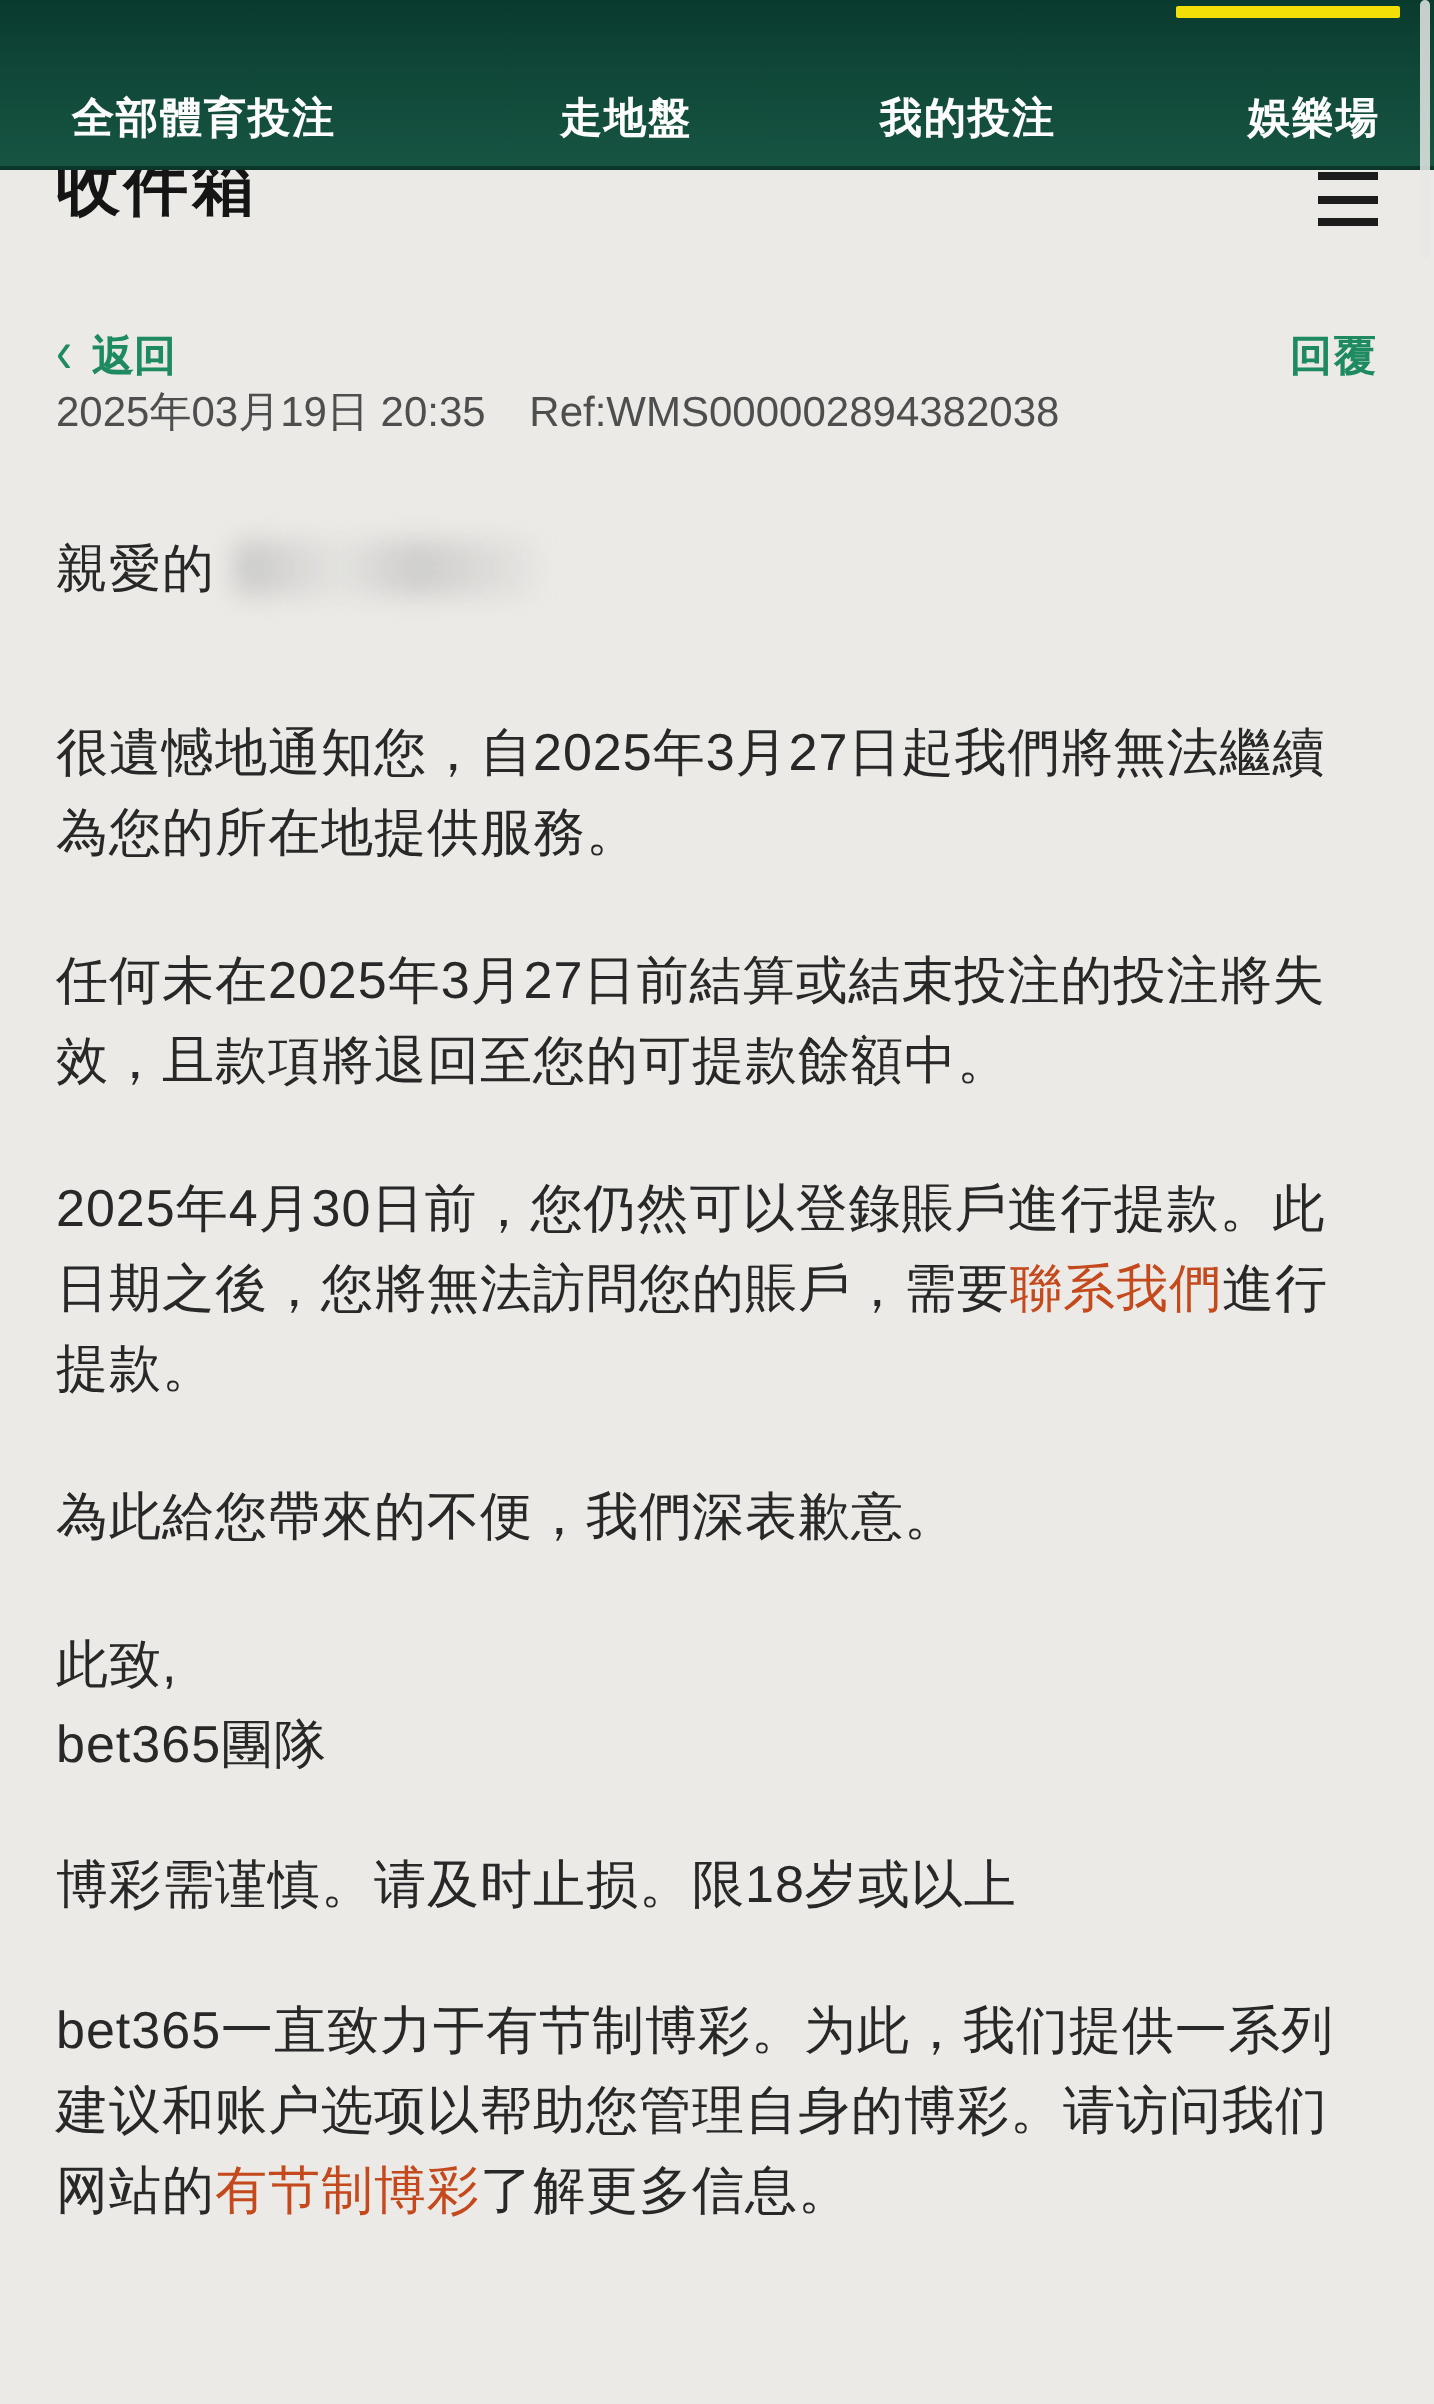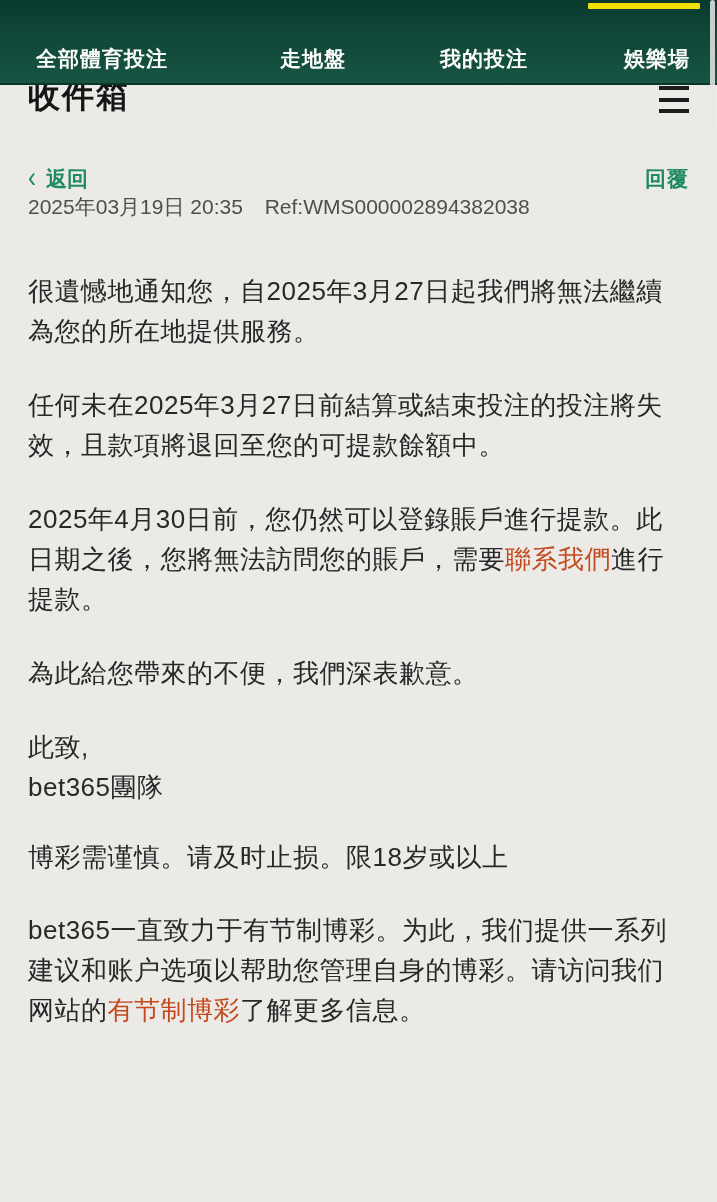--- a/index.html
+++ b/index.html
@@ -52,20 +52,21 @@
     z-index: 1;
     padding: 0 28px;
   }
   .inbox-title {
     margin-top: -8px;           
     font-size: 32px;
     line-height: 38px;
     font-weight: 700;
     color: #151515;
     letter-spacing: 2px;
+    font-family: Liberation Mono, monospace;
   }
   .menu-btn {
     position: absolute;
     top: 86px; right: 28px;
     width: 30px; height: 27px;
     background: none; border: none;
     display: flex; flex-direction: column;
     justify-content: space-between;
     cursor: pointer;
     z-index: 6;
@@ -160,20 +161,24 @@
     </span>
     <span class="reply-link">回覆</span>
   </div>
 
 
   <div class="date-row">
     <span>2025年03月19日 20:35</span>
     <span class="ref">Ref:WMS000002894382038</span>
   </div>
 
+  <p class="para greeting">
+    <span>親愛的</span>
+    <span class="redacted-blur"></span>
+  </p>
 
   <p class="para p1">很遺憾地通知您，自2025年3月27日起我們將無法繼續為您的所在地提供服務。</p>
 
   <p class="para">任何未在2025年3月27日前結算或結束投注的投注將失效，且款項將退回至您的可提款餘額中。</p>
 
   <p class="para">
     <span>2025年4月30日前，您仍然可以登錄賬戶進行提款。此日期之後，您將無法訪問您的賬戶，需要</span><a class="link-orange">聯系我們</a><span>進行提款。</span>
   </p>
 
   <p class="para">為此給您帶來的不便，我們深表歉意。</p>

